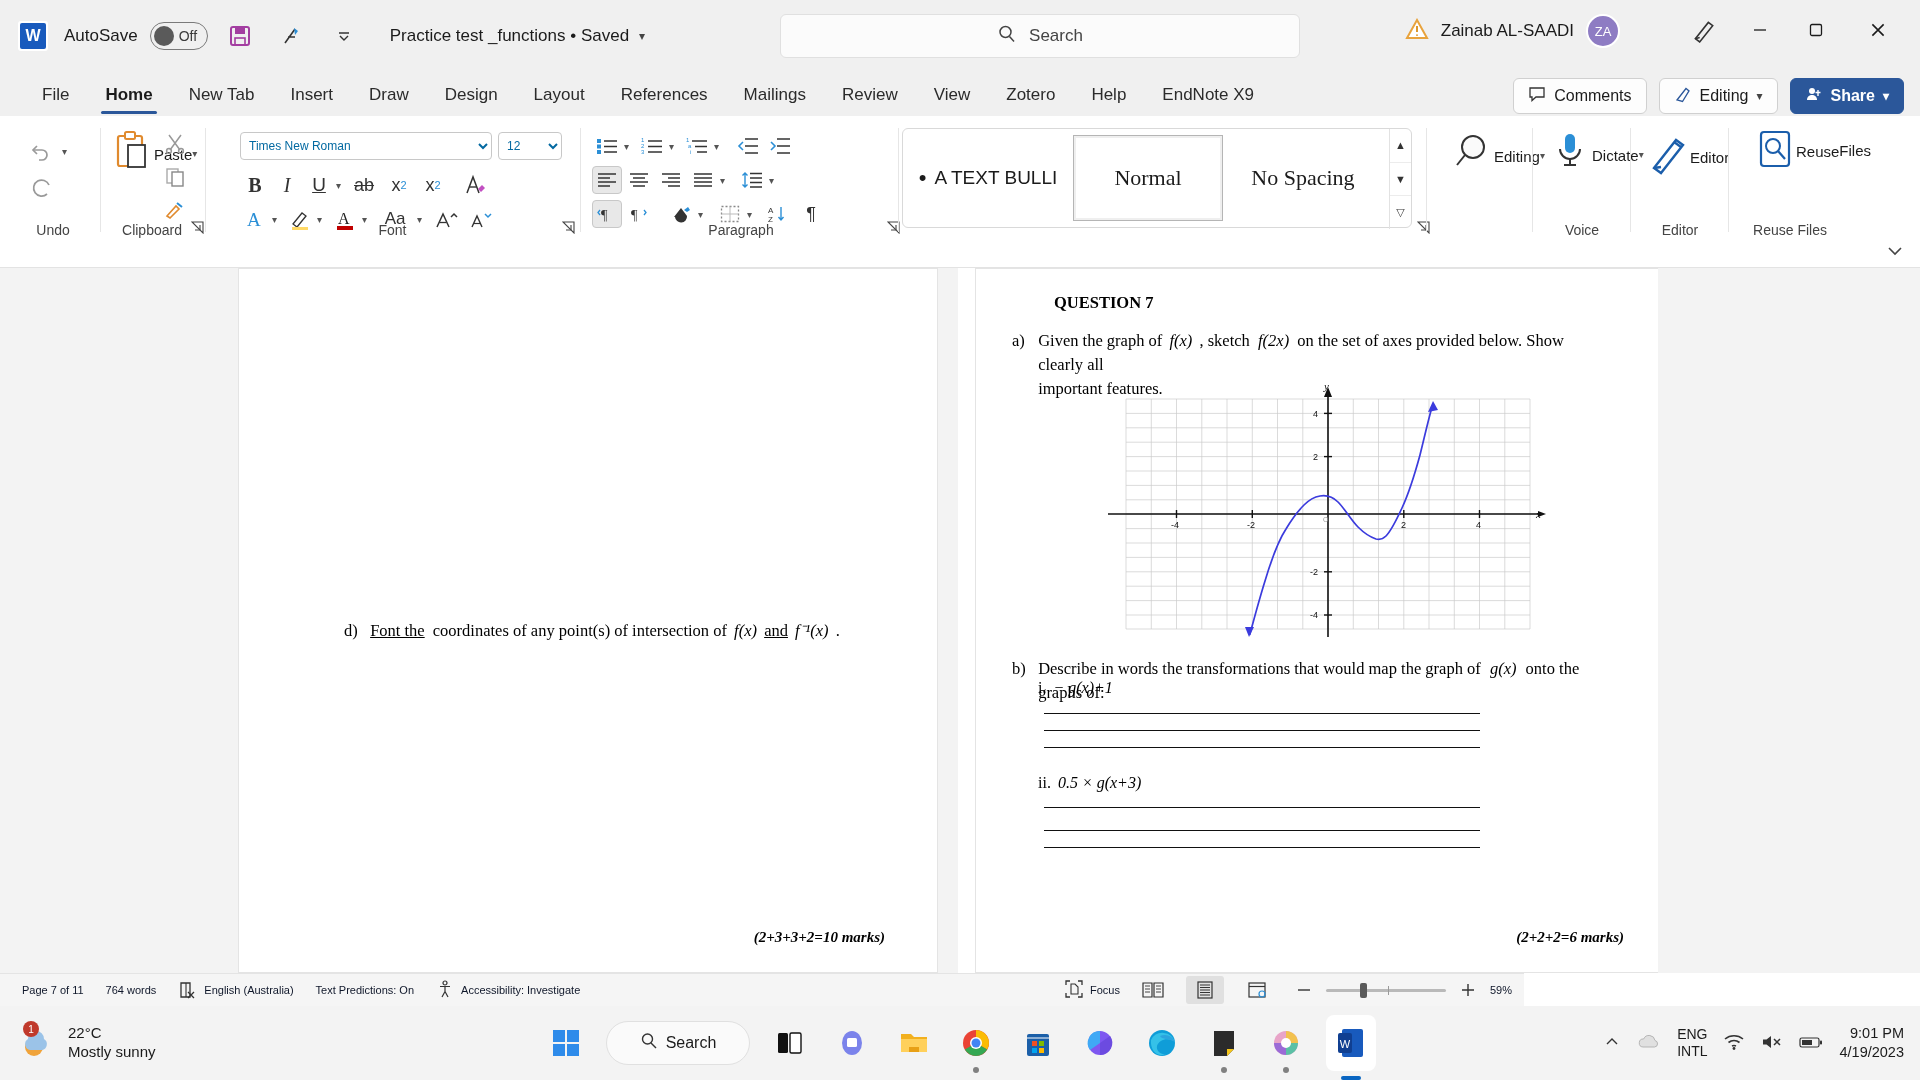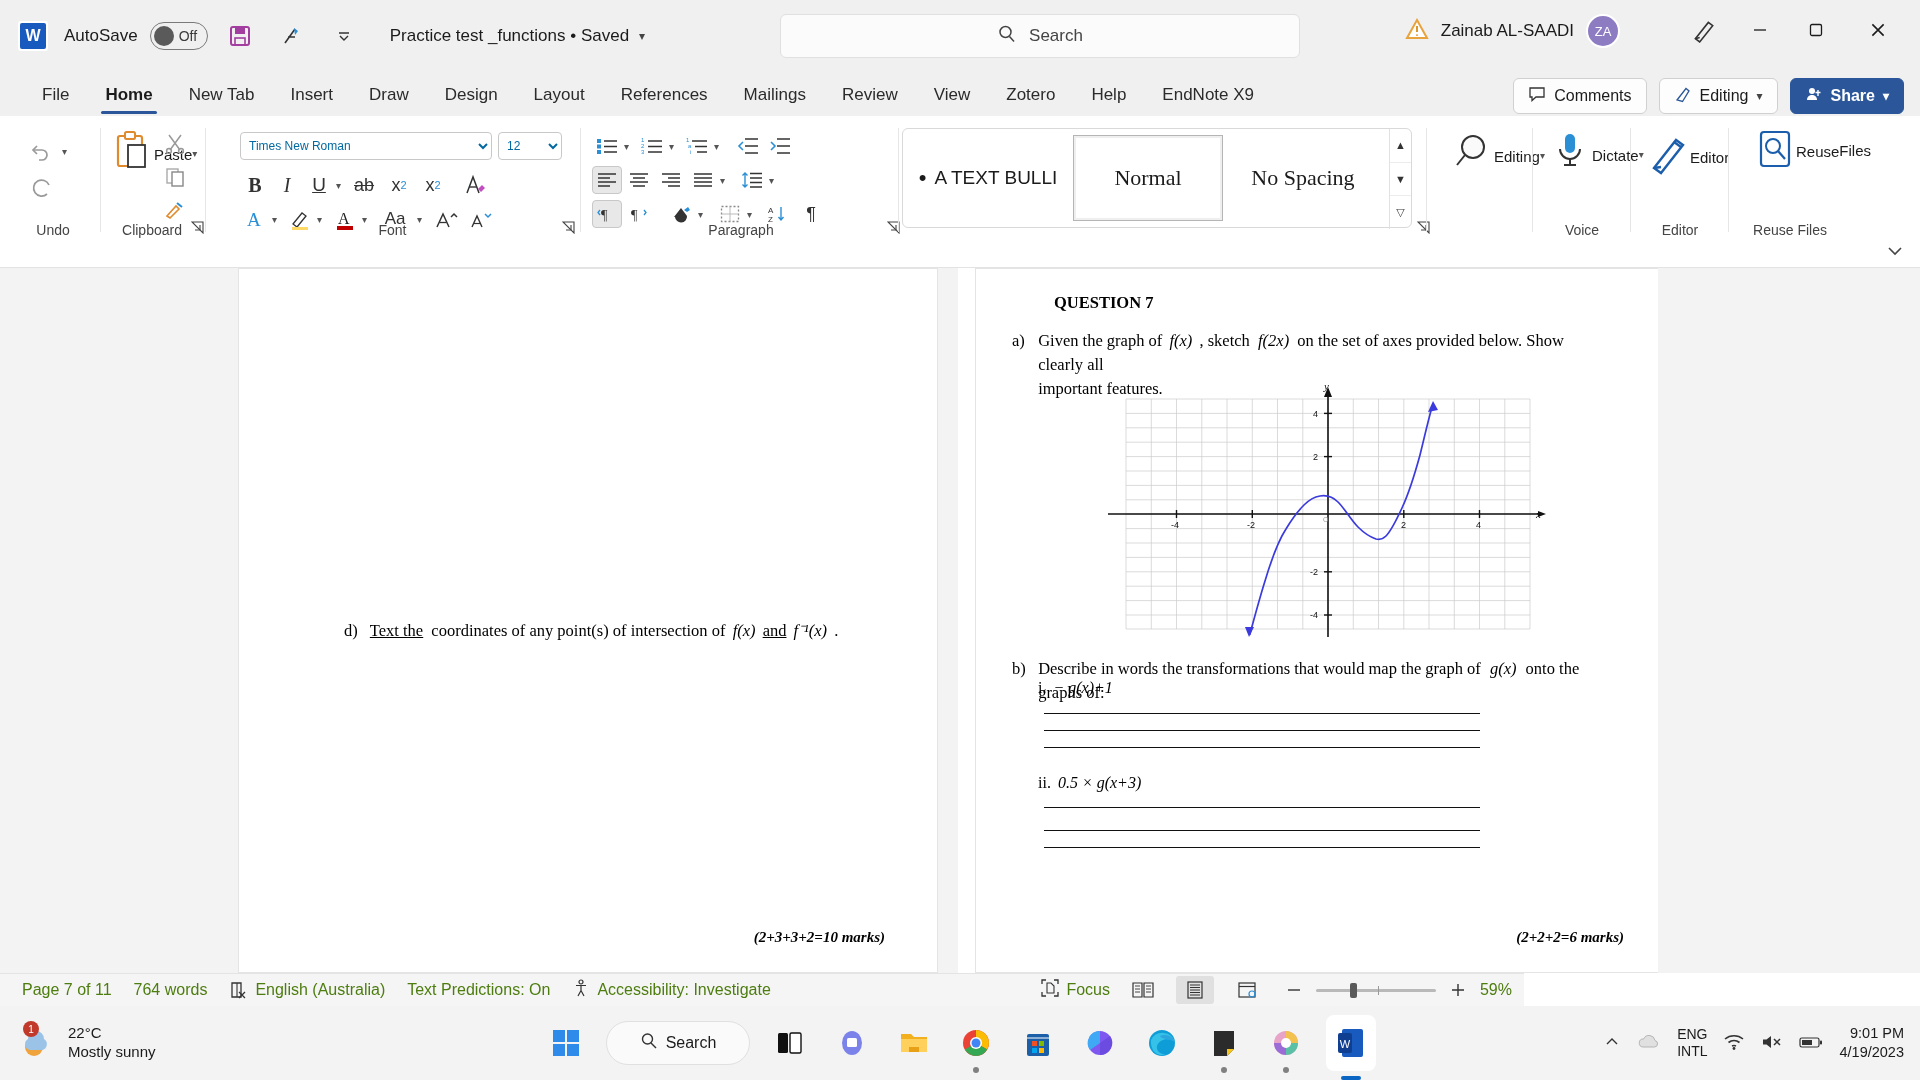--- a/index.html
+++ b/index.html
@@ -159,21 +159,21 @@
 
   .ansline { position:absolute; height: 0; border-top: 1.4px solid #111; }
 
   
   .graphwrap { position: absolute; }
 
   
   .statusbar {
     position: absolute; top: 973px; left: 0; width: 1524px; height: 33px;
     background: #f5f5f5; border-top: 1px solid #e4e4e4;
-    display:flex; align-items:center; font-size: 16px; color:#4d7c0f;
+    display:flex; align-items:center; font-size: 11px; color:#0f172a;
   }
   .sb-item { margin-left: 22px; display:flex; align-items:center; gap: 7px; white-space: nowrap; }
   .sb-right { position:absolute; right: 12px; display:flex; align-items:center; gap: 14px; }
   .viewbtn { width: 38px; height: 28px; display:flex; align-items:center; justify-content:center; border-radius:3px; }
   .viewbtn.active { background: #e0e0e0; }
   .zoomtrack { width: 120px; height: 3px; background: #b9b9b9; position: relative; border-radius:2px; }
   .zoomthumb { position:absolute; left: 34px; top: -6px; width: 7px; height: 15px; background: #5a5a5a; border-radius:2px; }
   .zoomtick { position:absolute; left: 62px; top:-3px; width:1px; height:9px; background:#9a9a9a; }
 
   
@@ -692,21 +692,21 @@
 </div>
 
 <div class="docarea">
 
   <div class="gap" style="left:0; width:238px;"></div>
 
   <div class="page" style="left:238px; width:700px; height:705px;">
 
     <div class="doctext q-item" style="left:105px; top:350px; width:580px;">
       <span style="display:inline-block;width:22px;">d)</span>
-      <span class="ul-t">Text  the</span>
+      <span class="ul-t">Font  the</span>
       <span style="margin-left:4px;">coordinates of any point(s) of intersection of</span>
       <span class="it" style="margin:0 3px;">f(x)</span>
       <span class="ul-t">and</span>
       <span class="it" style="margin:0 3px;">f⁻¹(x)</span>
       <span>.</span>
     </div>
 
     <div class="doctext" style="position:absolute; right:52px; top:660px; font-size:15px; font-weight:bold; font-style:italic;">(2+3+3+2=10 marks)</div>
   </div>
 

